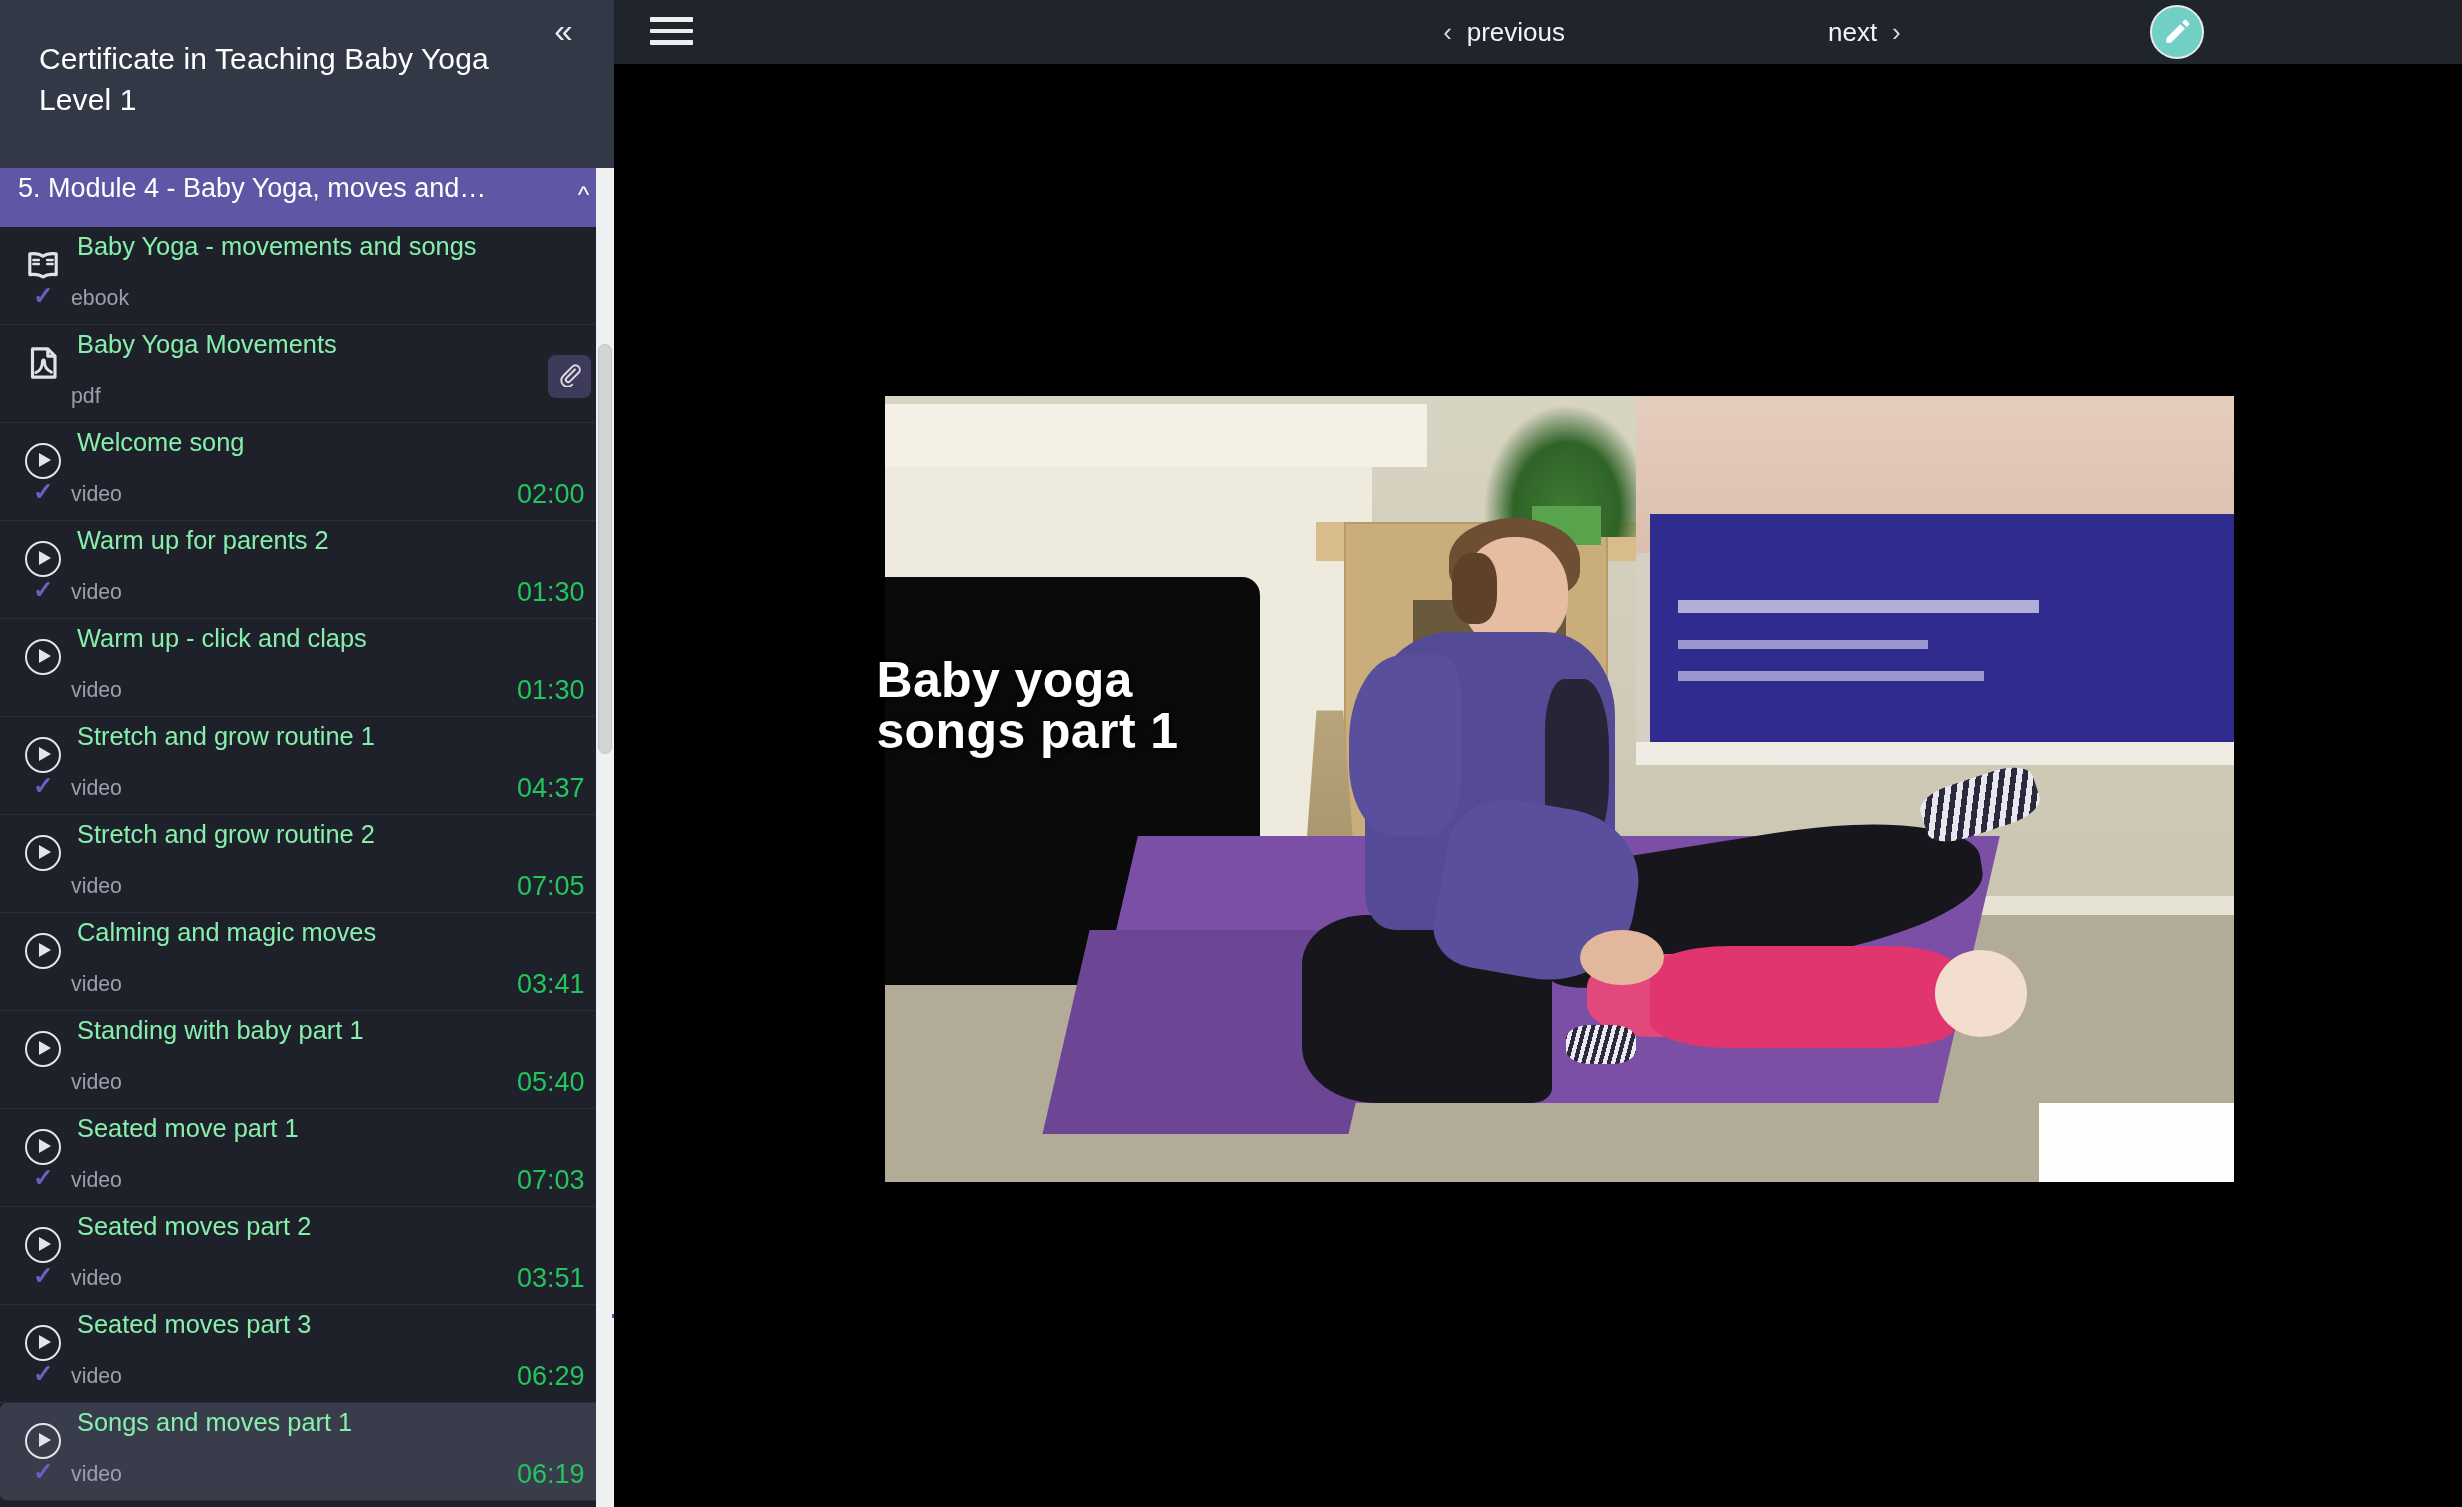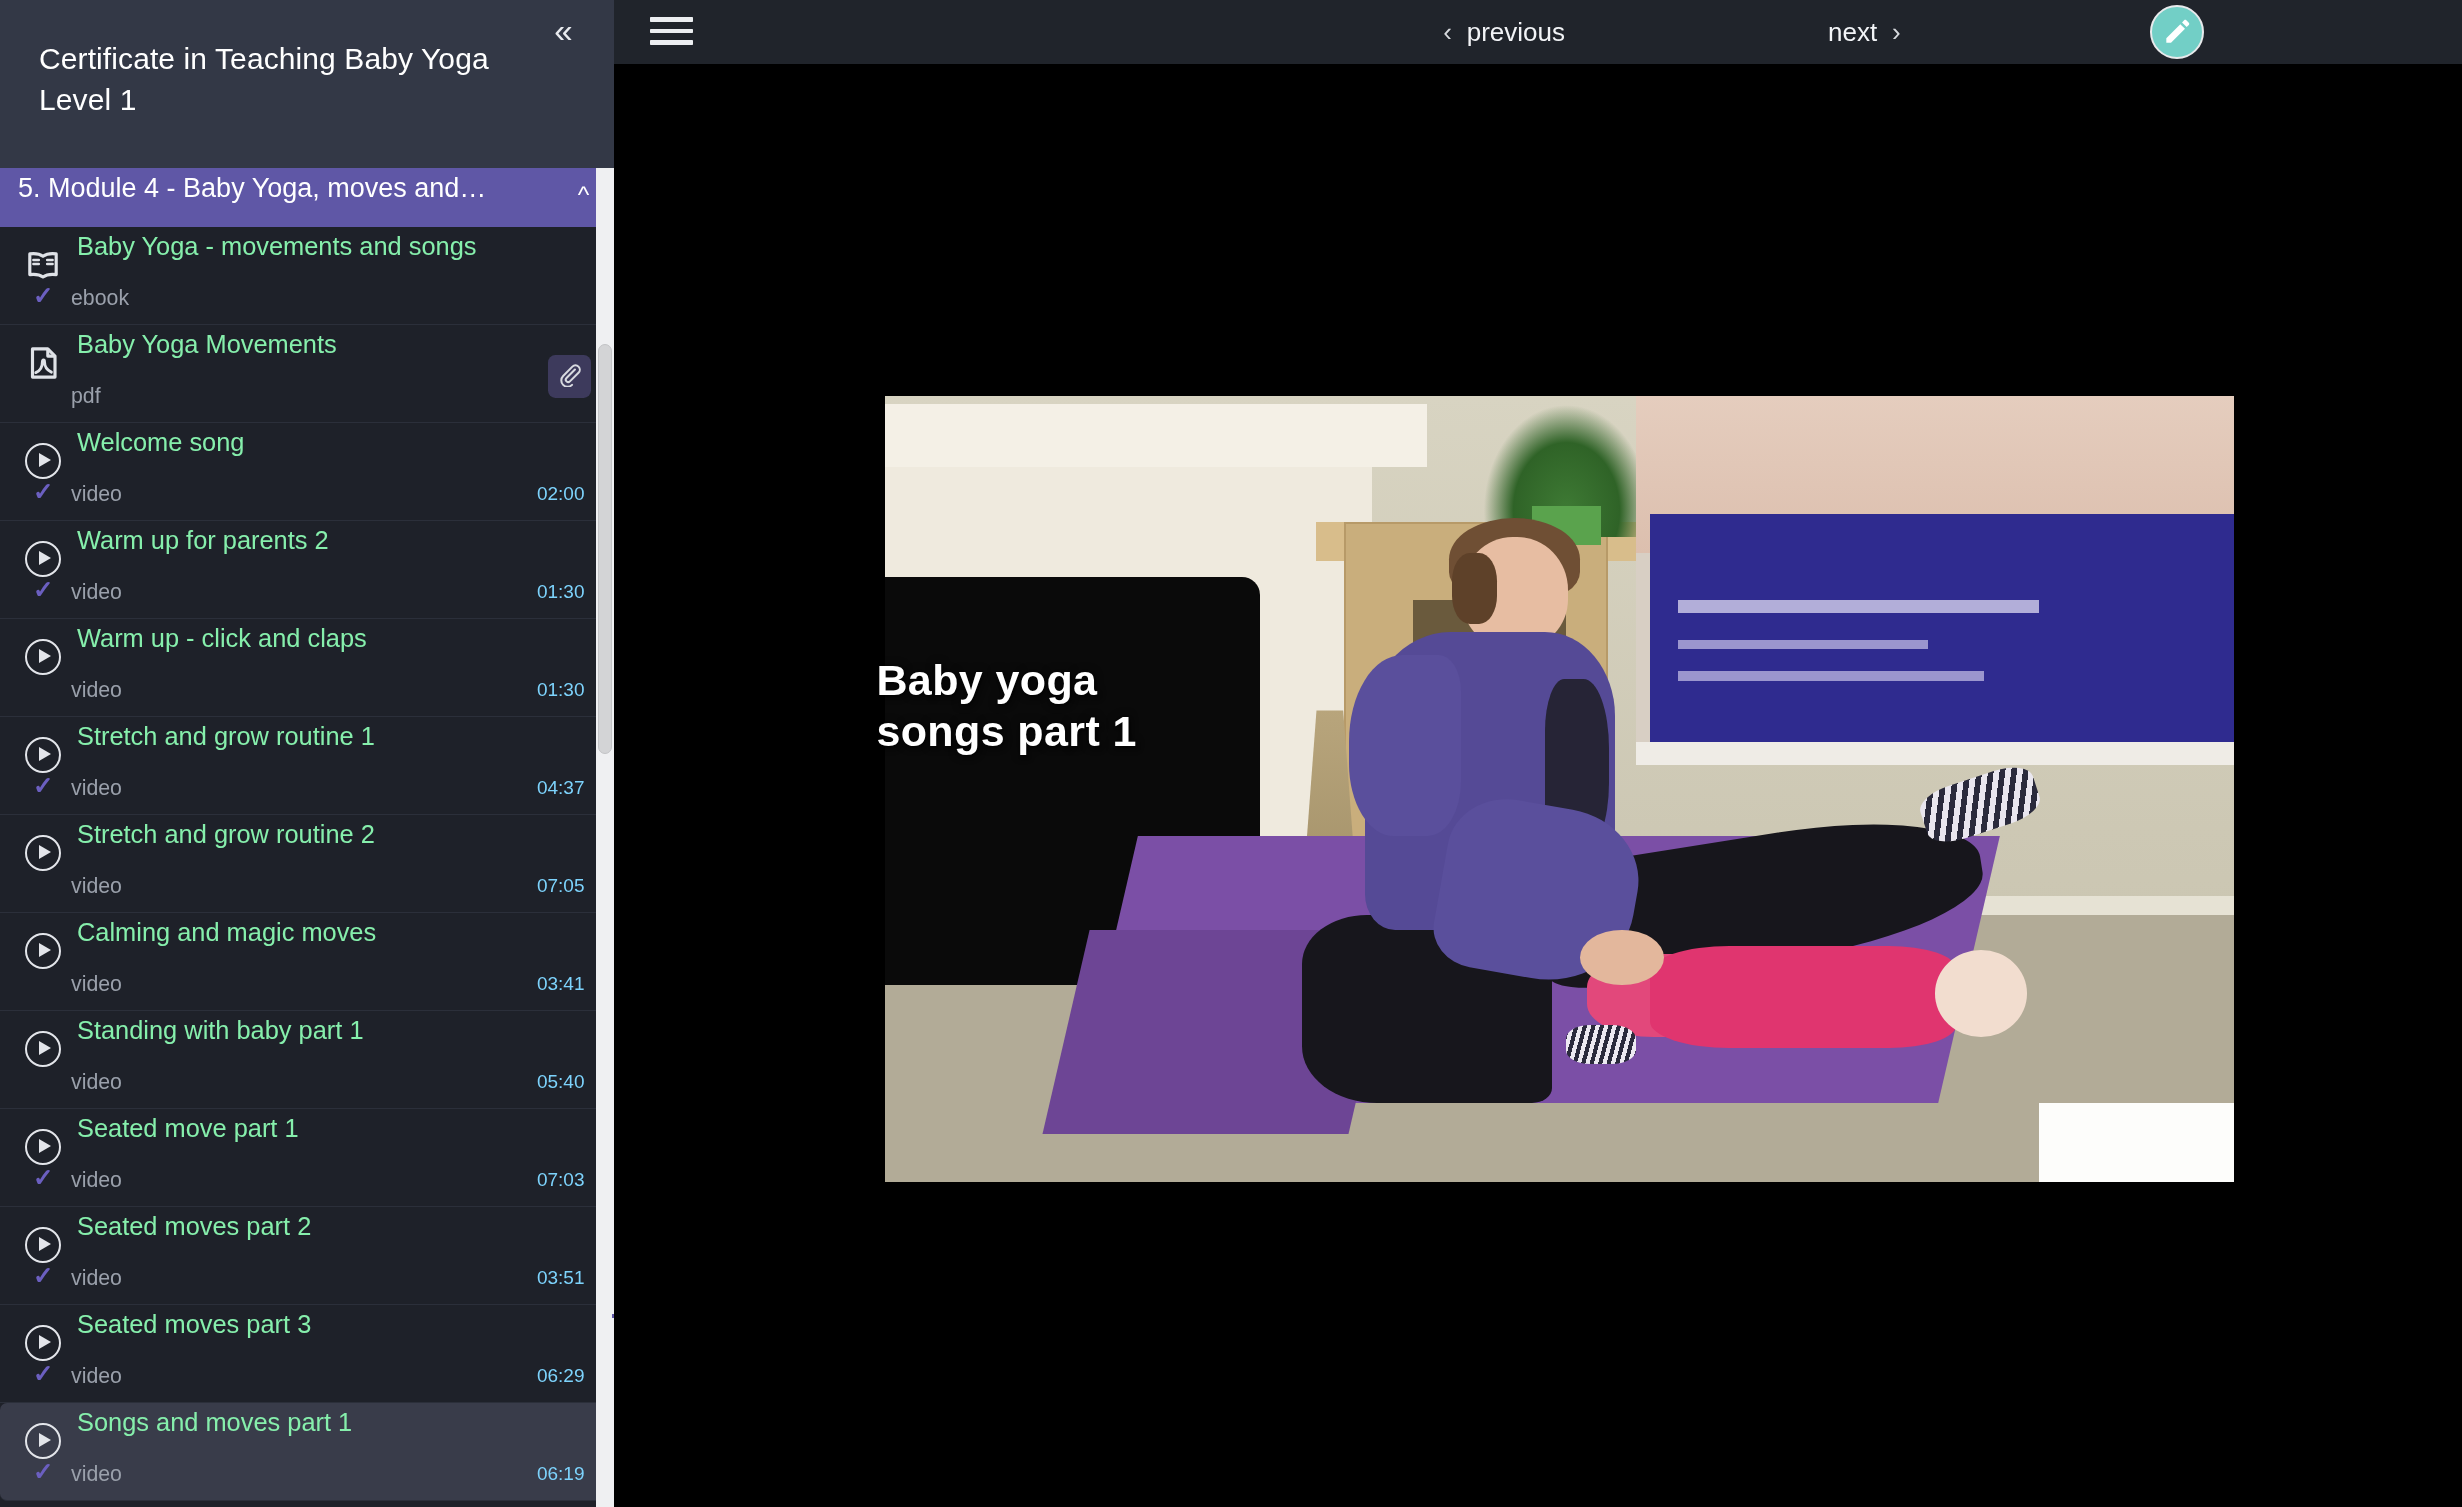--- a/index.html
+++ b/index.html
@@ -83,21 +83,21 @@
     width: 24.6px; height: 24.6px;
     color: #6b5fc0; font-size: 24.6px; line-height: 24.6px;
     font-weight: 700;
   }
   .lesson .l-type {
     position: absolute; left: 71px; top: 59px;
     color: #9aa0ab; font-size: 21.3px; line-height: 24.6px;
   }
   .lesson .l-dur {
     position: absolute; right: 29.5px; top: 59px;
-    color: #7dd3fc; font-size: 19px; line-height: 24.6px;
+    color: #22c55e; font-size: 27px; line-height: 24.6px;
   }
   .lesson .l-attach {
     position: absolute; right: 23px; top: 29.5px;
     width: 43px; height: 43px; border-radius: 7.4px;
     background: #3d3a5c;
     display: flex; align-items: center; justify-content: center;
   }
 
   
   .ico-play {
@@ -280,21 +280,21 @@
   
   .b-body { position: absolute; left: 58%; top: 70%; width: 22%; height: 13%; background: #e0356f; border-radius: 26% 22% 22% 26%; }
   .b-legs { position: absolute; left: 53.5%; top: 71%; width: 12%; height: 10.5%; background: #e2487b; border-radius: 40% 20% 20% 40%; }
   .b-head { position: absolute; left: 78.5%; top: 70.5%; width: 6.6%; height: 11%; background: #f2ddcf; border-radius: 50%; }
   .b-sock { position: absolute; left: 52%; top: 80%; width: 5%; height: 5%;
     background: repeating-linear-gradient(105deg, #2a2a3c 0 4.1px, #ece9f1 4.1px 8.2px); border-radius: 35%; }
 
   .v-caption {
     position: absolute; left: 2.4%; top: 33%;
     color: #ffffff;
-    font-size: 43px; line-height: 51px;
+    font-size: 50px; line-height: 51px;
     font-weight: 700;
     text-shadow: 0 0 8.2px rgba(0,0,0,.55), 1.6px 1.6px 3.3px rgba(0,0,0,.5);
     letter-spacing: 0.4px;
   }
 </style>
 </head>
 <body>
 
 <div class="app">
 

